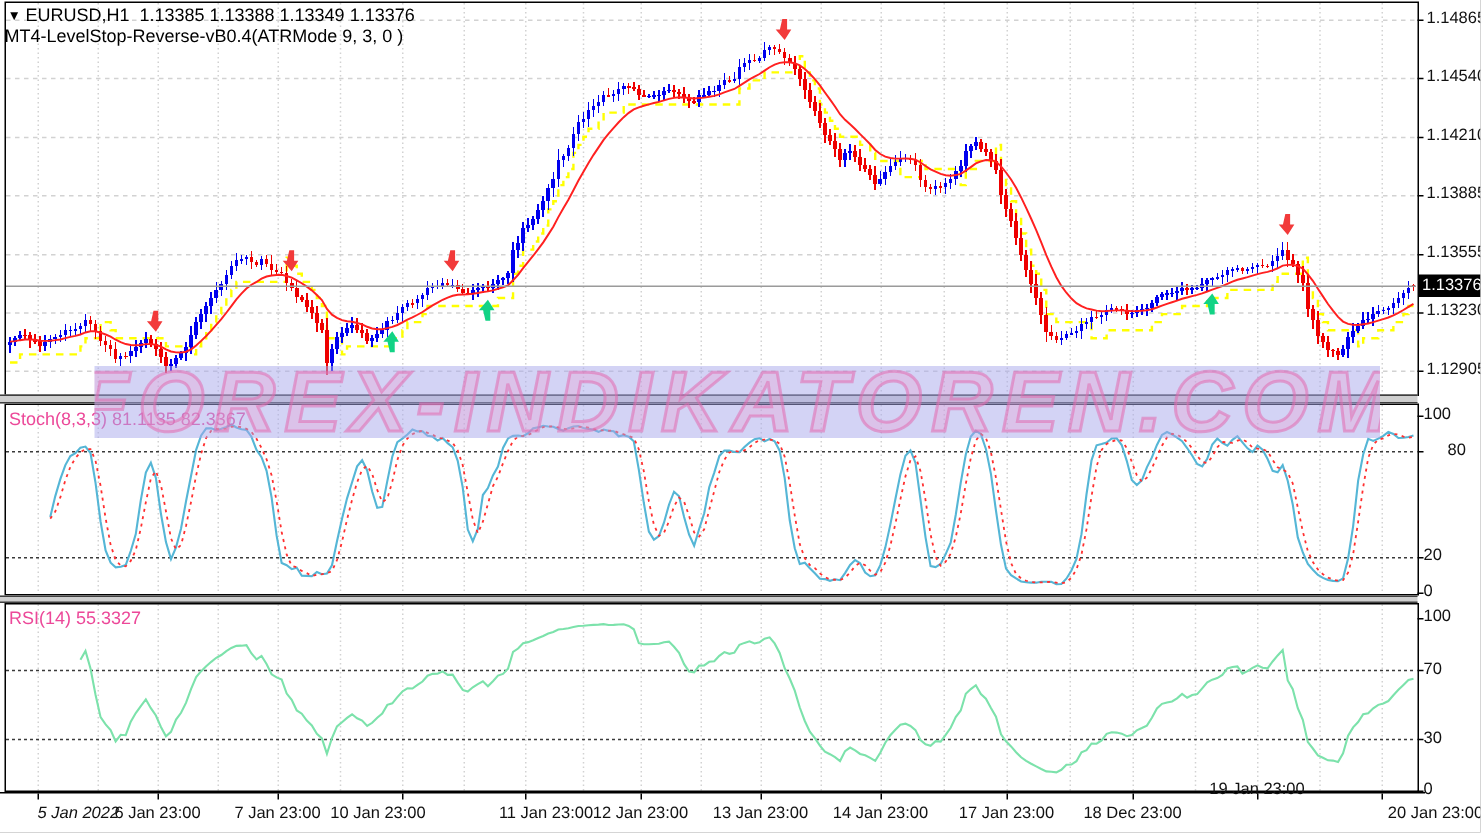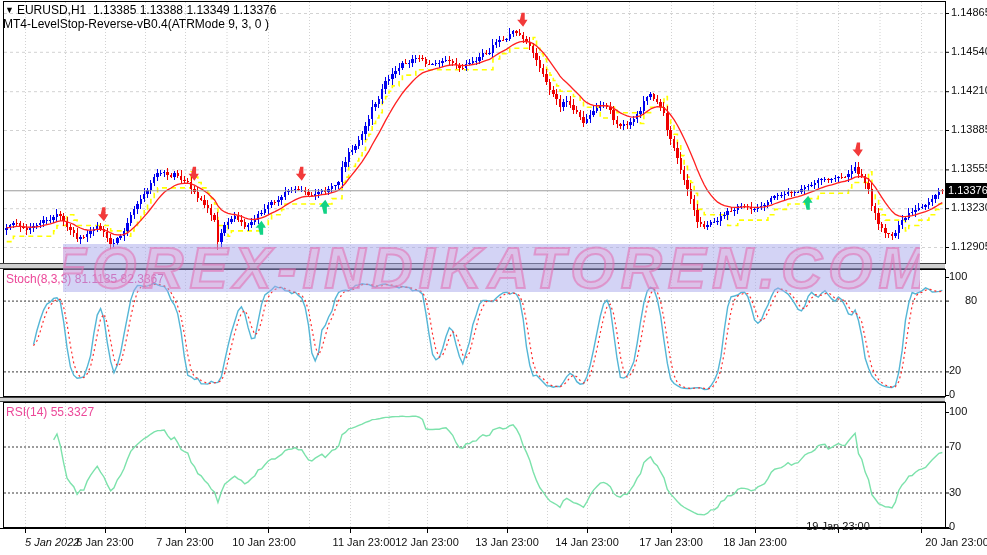--- a/index.html
+++ b/index.html
@@ -748,27 +748,27 @@
       <span class="axis-label" style="left: 949px; top: 293.6px; margin-left: 16px;">80</span>
       <span class="axis-label" style="left: 949px; top: 364.4px;">20</span>
       <span class="axis-label" style="left: 949px; top: 388px;">0</span>
       <span class="axis-label" style="left: 949px; top: 405px;">100</span>
       <span class="axis-label" style="left: 949px; top: 439.5px;">70</span>
       <span class="axis-label" style="left: 949px; top: 485.5px;">30</span>
       <span class="axis-label" style="left: 949px; top: 520px;">0</span>
       <span class="axis-label" style="left: 25px; top: 536px; font-style: italic;">5 Jan 2022</span>
       <span class="axis-label" style="left: 105px; top: 536px; transform: translateX(-50%);">6 Jan 23:00</span>
       <span class="axis-label" style="left: 185px; top: 536px; transform: translateX(-50%);">7 Jan 23:00</span>
-      <span class="axis-label" style="left: 264px; top: 536px; transform: translateX(-50%);">10 Jan 23:00</span>
+      <span class="axis-label" style="left: 252px; top: 536px; transform: translateX(-50%);">10 Jan 23:00</span>
       <span class="axis-label" style="left: 350px; top: 536px; transform: translateX(-50%); margin-left: 14px;">11 Jan 23:00</span>
       <span class="axis-label" style="left: 427px; top: 536px; transform: translateX(-50%);">12 Jan 23:00</span>
       <span class="axis-label" style="left: 507px; top: 536px; transform: translateX(-50%);">13 Jan 23:00</span>
       <span class="axis-label" style="left: 587px; top: 536px; transform: translateX(-50%);">14 Jan 23:00</span>
       <span class="axis-label" style="left: 671px; top: 536px; transform: translateX(-50%);">17 Jan 23:00</span>
-      <span class="axis-label" style="left: 755px; top: 536px; transform: translateX(-50%);">18 Jan 23:00</span>
+      <span class="axis-label" style="left: 755px; top: 536px; transform: translateX(-50%);">18 Dec 23:00</span>
       <span class="axis-label" style="left: 838px; top: 520px; transform: translateX(-50%);">19 Jan 23:00</span>
       <span class="axis-label" style="left: 957px; top: 536px; transform: translateX(-50%);">20 Jan 23:00</span>
     </div>
 
   <div class="sep" style="top:263px;height:4px;"></div>
   <div class="sep" style="top:397px;height:3px;"></div>
 
   <div class="hdr">
     <span class="tri">▼</span><span>EURUSD,H1</span>&nbsp;&nbsp;<span>1.13385 1.13388 1.13349 1.13376</span>
   </div>

